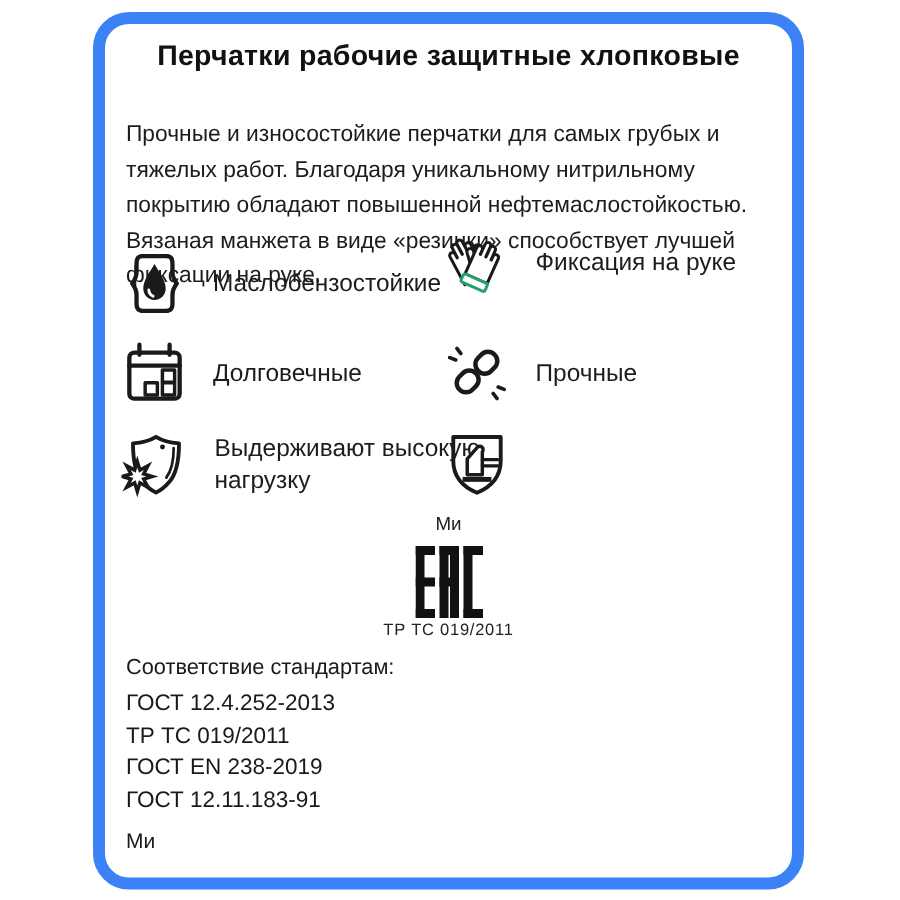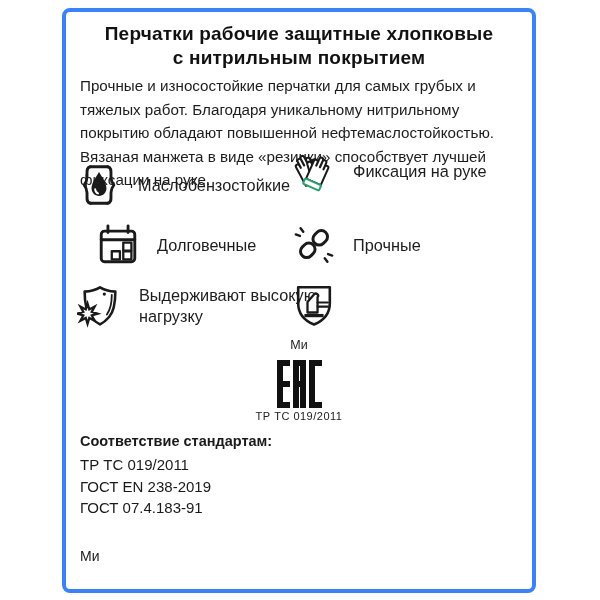--- a/index.html
+++ b/index.html
@@ -3,61 +3,60 @@
 <meta charset="utf-8">
 <style>
   html,body{margin:0;padding:0;}
   body{
     width:600px;height:600px;background:#ffffff;position:relative;
     font-family:"Liberation Sans","DejaVu Sans",sans-serif;color:#1a1a1a;
     -webkit-font-smoothing:antialiased;
   }
   .card{
     position:absolute;left:62px;top:8px;width:474px;height:585px;
-    border:4px solid #3b82f6;border-radius:8px;box-sizing:border-box;background:#fff;padding-left:31px;
+    border:8px solid #3b82f6;border-radius:24px;box-sizing:border-box;background:#fff;padding-left:31px;
   }
   .title{
     position:absolute;top:10px;left:0;right:0;text-align:center;
     font-weight:700;font-size:19px;line-height:24px;letter-spacing:.2px;color:#111;
   }
   .desc{
     position:absolute;top:62px;left:14px;width:449px;
     font-size:15.2px;line-height:23.5px;color:#1d1d1d;
   }
   .feat{position:absolute;display:flex;align-items:center;gap:16px;}
   .f1{left:10px;top:150px;} .f2{left:225px;top:136px;}
-  .f3{left:29px;top:210px;} .f4{left:225px;top:210px;}
+  .f3{left:10px;top:210px;} .f4{left:225px;top:210px;}
   .f5{left:11px;top:271px;} .f6{left:225px;top:271px;}
   .ficon{width:46px;height:46px;flex:0 0 46px;display:block;}
   .flabel{font-size:16.3px;line-height:21px;max-width:178px;font-weight:500;color:#1d1d1d;}
   .mi-top{
     position:absolute;top:326px;left:0;right:0;text-align:center;
     font-size:12.5px;color:#222;
   }
   .eac-wrap{position:absolute;top:348px;left:0;right:0;display:flex;justify-content:center;}
   .reg{
     position:absolute;top:398px;left:0;right:0;text-align:center;
     font-size:11px;letter-spacing:.5px;color:#222;
   }
   .standards{position:absolute;left:14px;top:421px;}
-  .standards .hd{font-weight:700;font-size:14.5px;margin-bottom:5px;}
+  .standards .hd{font-weight:400;font-size:14.5px;margin-bottom:5px;}
   .standards .it{font-size:15px;line-height:21.5px;}
   .protective{position:absolute;left:14px;top:532px;}
   .protective .hd{font-weight:700;font-size:15px;}
   .protective .val{font-size:14px;margin-top:4px;}
   svg{display:block;}
 </style>
 </head>
 <body>
 
 <div class="card">
 
   <div class="title">
     <div>Перчатки рабочие защитные хлопковые</div>
-    <div>с нитрильным покрытием</div>
   </div>
 
   <div class="desc">Прочные и износостойкие перчатки для самых грубых и тяжелых работ. Благодаря уникальному нитрильному покрытию обладают повышенной нефтемаслостойкостью. Вязаная манжета в виде «резинки» способствует лучшей фиксации на руке.</div>
 
   <div class="feat f1">
     <svg class="ficon" viewBox="0 0 48 48" fill="none" stroke="#1a1a1a" stroke-linecap="round" stroke-linejoin="round">
       <path d="M15,5 H33 M15,43 H33" stroke-width="3"></path>
       <path d="M15,5 C11,5.5 11.5,9 11.5,12.5 L11.5,16 C11.5,19.5 10,22 8.5,24 C10,26 11.5,28.5 11.5,32 L11.5,35.5 C11.5,39 11,42.5 15,43" stroke-width="3"></path>
       <path d="M33,5 C37,5.5 36.5,9 36.5,12.5 L36.5,16 C36.5,19.5 38,22 39.5,24 C38,26 36.5,28.5 36.5,32 L36.5,35.5 C36.5,39 37,42.5 33,43" stroke-width="3"></path>
       <path d="M24,10.5 C21.2,15.5 16.2,21.5 16.2,27.5 C16.2,32 19.7,35.5 24,35.5 C28.3,35.5 31.8,32 31.8,27.5 C31.8,21.5 26.8,15.5 24,10.5 Z" fill="#1a1a1a" stroke="none"></path>
@@ -140,22 +139,23 @@
       <rect x="32" y="0" width="6" height="48"></rect>
         <rect x="32" y="0" width="13" height="6"></rect>
         <rect x="32" y="42" width="13" height="6"></rect>
     </svg>
   </div>
 
   <div class="reg">ТР ТС 019/2011</div>
 
   <div class="standards">
     <div class="hd">Соответствие стандартам:</div>
+    <div class="it">ГОСТ 12.4.252-2013</div>
     <div class="it">ТР ТС 019/2011</div>
     <div class="it">ГОСТ EN 238-2019</div>
-    <div class="it">ГОСТ 07.4.183-91</div>
+    <div class="it">ГОСТ 12.11.183-91</div>
   </div>
 
   <div class="protective">
     <div class="val">Ми</div>
   </div>
 
 </div>
 
 </body></html>

